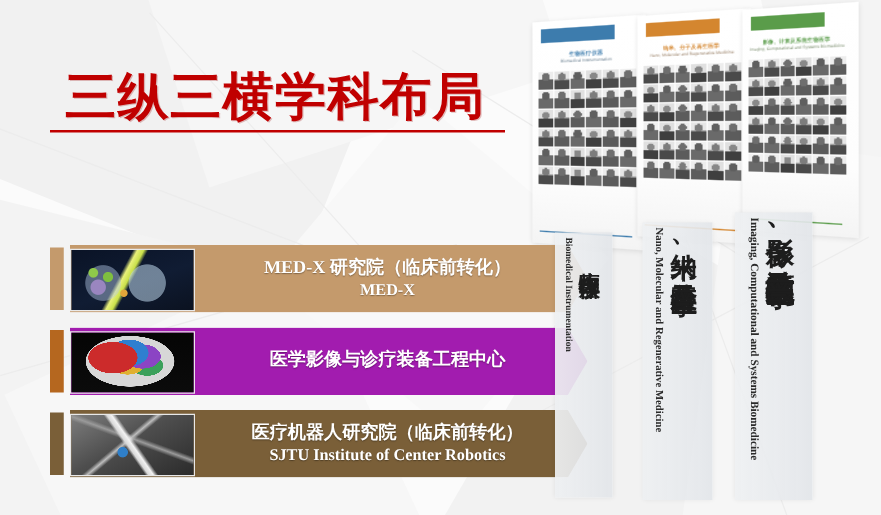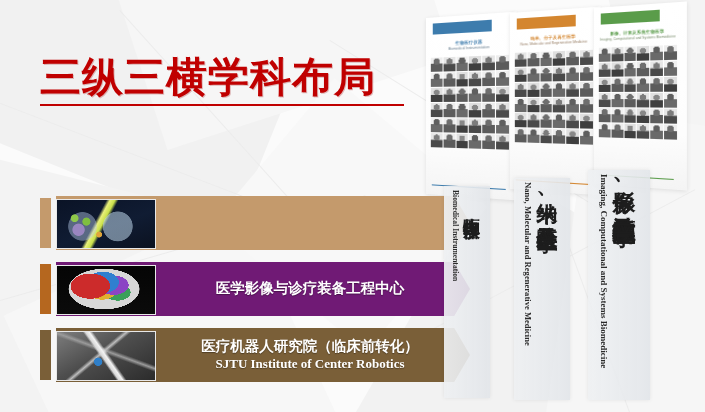--- a/index.html
+++ b/index.html
@@ -50,20 +50,21 @@
   .title-wrap { position:absolute; left:40px; top:57px; }
   .title-text {
     font-size: 41px;
     font-weight: bold;
     color: #c00000;
     letter-spacing: 1px;
     line-height: 1;
     white-space: nowrap;
     font-family: "Liberation Serif","DejaVu Serif", serif;
     text-shadow: 1px 1px 0 rgba(150,0,0,.25);
+    margin-left: 12px;
   }
   .title-rule {
     margin-top: 6px;
     height: 2px;
     width: 364px;
     background: #c00000;
   }
 
   
   .wall { position:absolute; left:424px; top:4px; width:281px; height:195px; }
@@ -389,26 +390,30 @@
   </div>
 
   <div class="hbars">
 
     <div class="hrow r1">
       <div class="cap" style="background:#c49a6c"></div>
       <div class="arrow" style="background:#c49a6c">
         <div class="thumb">
             <div class="art-cells"></div>
           </div>
+        <div class="labels">
+          <div class="lab-cn">MED-X 研究院（临床前转化）</div>
+          <div class="lab-en">MED-X</div>
+        </div>
       </div>
     </div>
 
     <div class="hrow r2">
       <div class="cap" style="background:#b5671f"></div>
-      <div class="arrow" style="background:#701a75">
+      <div class="arrow" style="background:#a21caf">
         <div class="thumb">
             <div class="art-brain"></div>
           </div>
         <div class="labels">
           <div class="lab-cn">医学影像与诊疗装备工程中心</div>
         </div>
       </div>
     </div>
 
     <div class="hrow r3">

